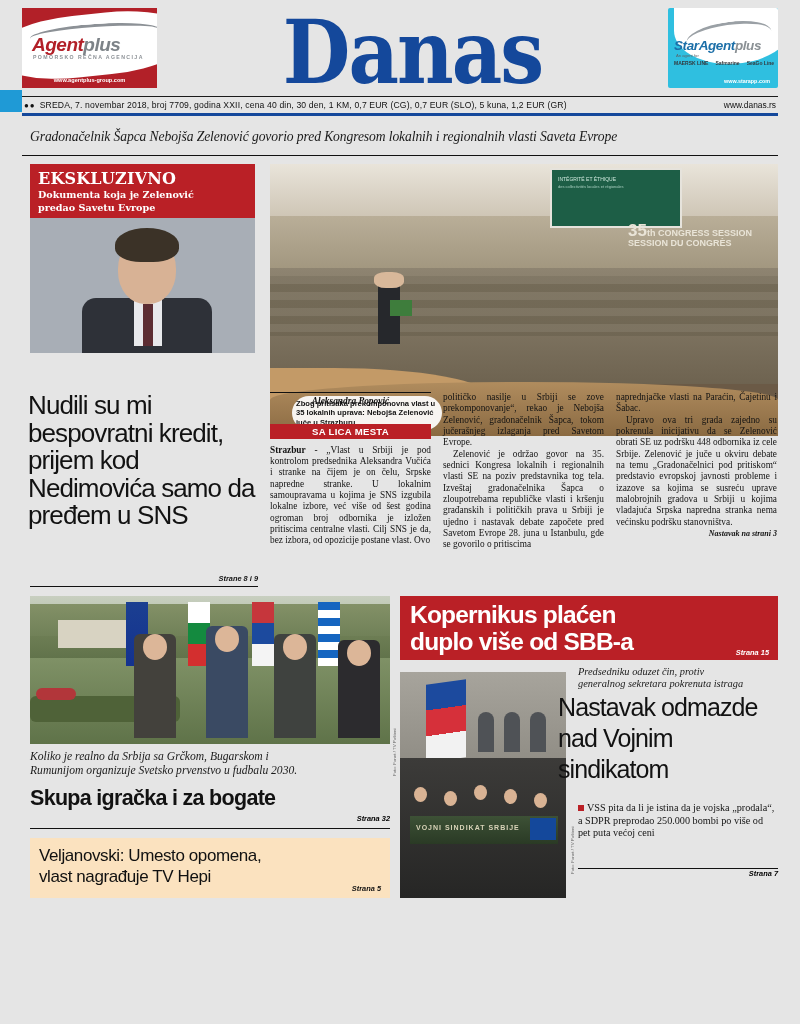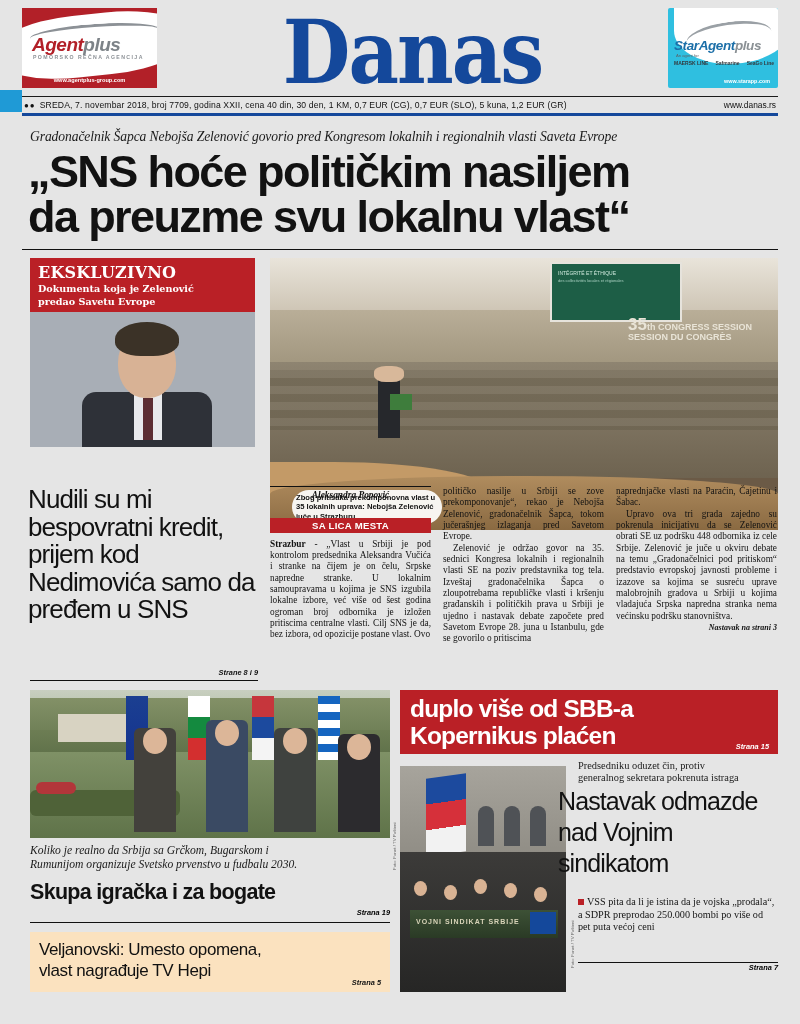--- a/index.html
+++ b/index.html
@@ -238,21 +238,21 @@
   .pr-crowd { position:absolute; left:0; bottom:0; width:100%; height:140px; background:linear-gradient(180deg,#3c3b39,#262625); }
   .pr-banner { position:absolute; left:10px; bottom:54px; width:148px; height:28px;
     background: linear-gradient(180deg,#3d5136,#2a3a25); }
   .pr-banner .bt { position:absolute; left:6px; top:8px; font-size:7px; color:#d8d3b8; letter-spacing:1px; font-weight:bold;}
   .pr-banner .patch { position:absolute; right:2px; top:2px; width:26px; height:22px; background:#14489b; }
   .pr-head { position:absolute; width:13px; height:15px; border-radius:50%; background:#d9b394; }
 
   
   .vojni-kicker {
     position:absolute; left:556px; top:510px; width:200px;
-    font-family:"Liberation Serif", serif; font-size:10.4px; line-height:12.4px; color:#1a1a1a;
+    font-family:"Liberation Serif", serif; font-style:italic; font-size:10.4px; line-height:12.4px; color:#1a1a1a;
   }
   .vojni-head {
     position:absolute; left:536px; top:536px; width:205px;
     font-size:25px; line-height:31px; letter-spacing:-0.9px; color:#121212;
   }
   .vojni-bullets {
     position:absolute; left:556px; top:646px; width:200px;
     font-family:"Liberation Serif", serif; font-size:10.2px; line-height:12.6px; color:#141414;
   }
   .bullet-sq { display:inline-block; width:6px; height:6px; background:#ba2026; margin-right:3px; }
@@ -303,24 +303,20 @@
 
   <div class="infobar">
     <div class="left">
       <span class="dots">●●</span>
       <span>SREDA, 7. novembar 2018, broj 7709, godina XXII, cena 40 din, 30 den, 1 KM, 0,7 EUR (CG), 0,7 EUR (SLO), 5 kuna, 1,2 EUR (GR)</span>
     </div>
     <div class="site">www.danas.rs</div>
   </div>
 
   <div class="kicker-main">Gradonačelnik Šapca Nebojša Zelenović govorio pred Kongresom lokalnih i regionalnih vlasti Saveta Evrope</div>
-  <div class="headline-main">
-    <span>„SNS hoće političkim nasiljem</span>
-    <span class="l2">da preuzme svu lokalnu vlast“</span>
-  </div>
   <div class="rule-under-head"></div>
 
   <div class="body-grid" style="height:760px;">
 
     <div class="excl-box">
       <div class="excl-title">EKSKLUZIVNO</div>
       <div class="excl-sub">Dokumenta koja je Zelenović</div>
       <div class="excl-sub">predao Savetu Evrope</div>
     </div>
 
@@ -406,32 +402,32 @@
       <div class="ps-person" style="left:308px;height:98px;background:#2c2b2e;">
           <span class="h"></span>
         </div>
     </div>
 
     <div class="summit-caption">
       <span>Koliko je realno da Srbija sa Grčkom, Bugarskom i</span><br>
       <span>Rumunijom organizuje Svetsko prvenstvo u fudbalu 2030.</span>
     </div>
     <div class="summit-head">Skupa igračka i za bogate</div>
-    <div class="summit-page">Strana 19</div>
+    <div class="summit-page">Strana 32</div>
     <div class="summit-rule"></div>
 
     <div class="velj-box">
       <div class="velj-text">Veljanovski: Umesto opomena,</div>
       <div class="velj-text">vlast nagrađuje TV Hepi</div>
       <div class="velj-page">Strana 5</div>
     </div>
 
     <div class="kopernikus">
+      <div class="kop-text">Kopernikus plaćen</div>
       <div class="kop-text">duplo više od SBB-a</div>
-      <div class="kop-text">Kopernikus plaćen</div>
       <div class="kop-page">Strana 15</div>
     </div>
 
     <div class="photo-protest">
       <div class="pr-bldg"></div>
       <div class="pr-win" style="left:78px;"></div>
       <div class="pr-win" style="left:104px;"></div>
       <div class="pr-win" style="left:130px;"></div>
       <div class="pr-flag"></div>
       <div class="pr-crowd"></div>

